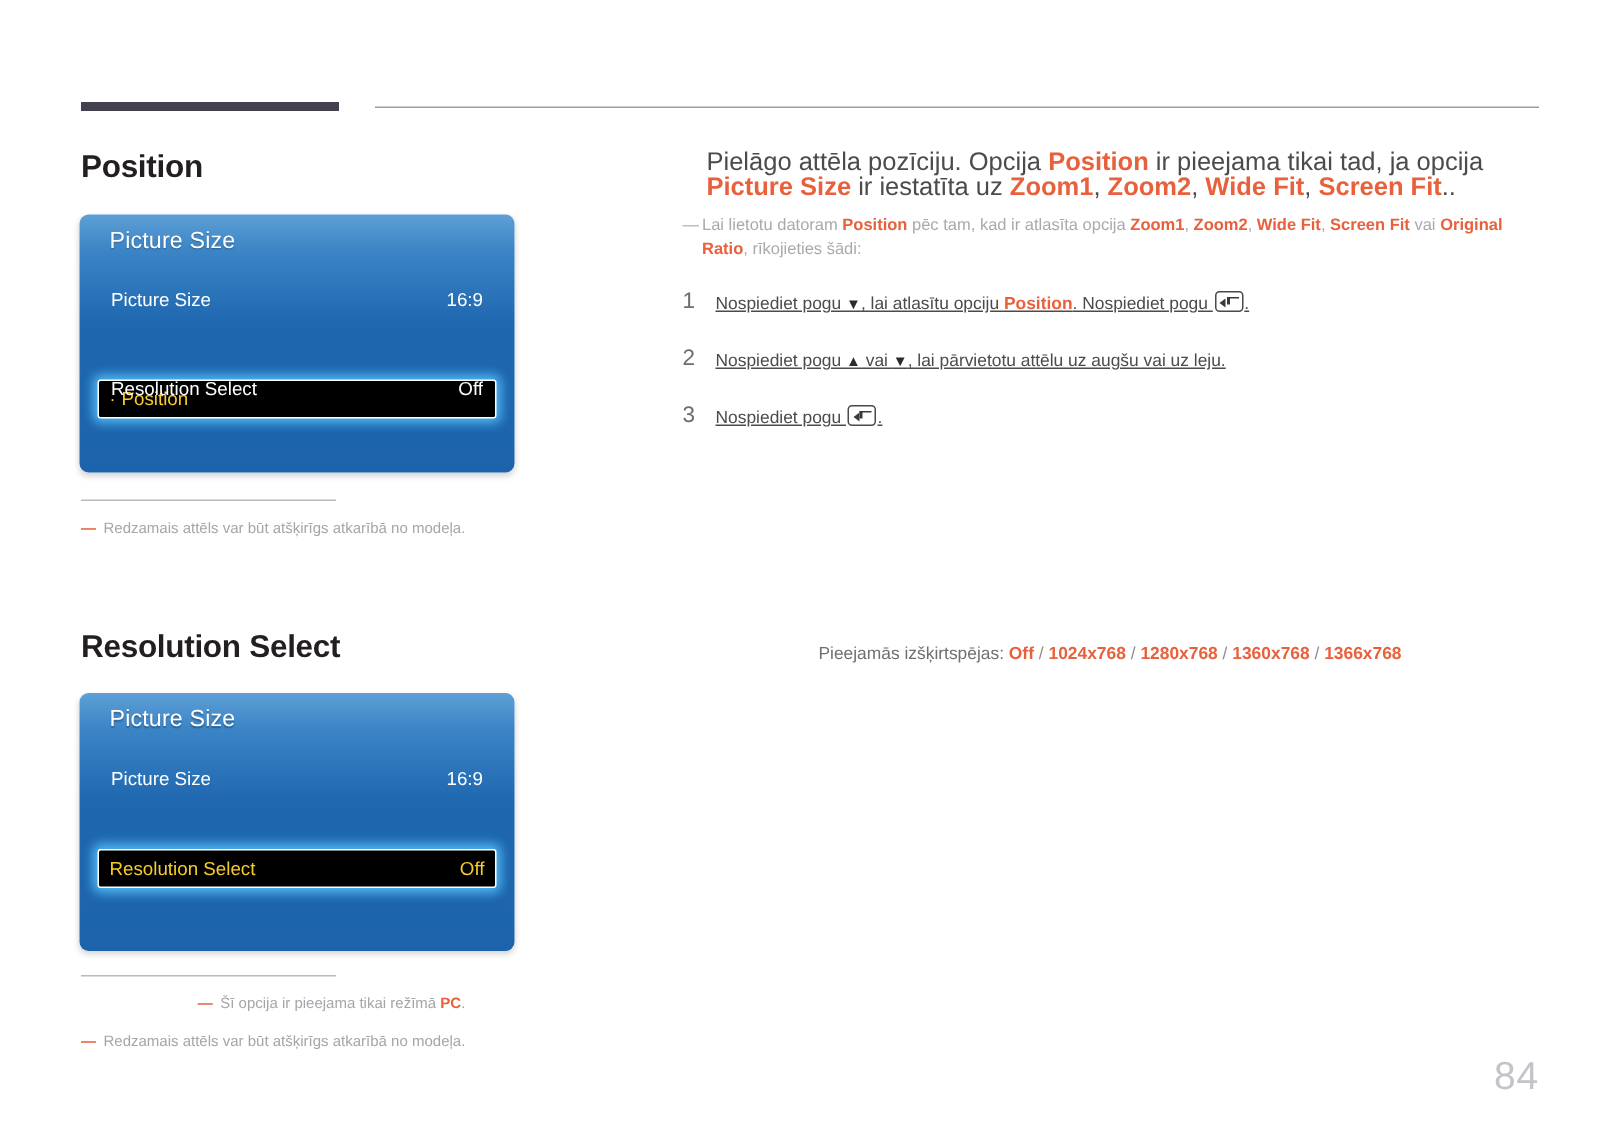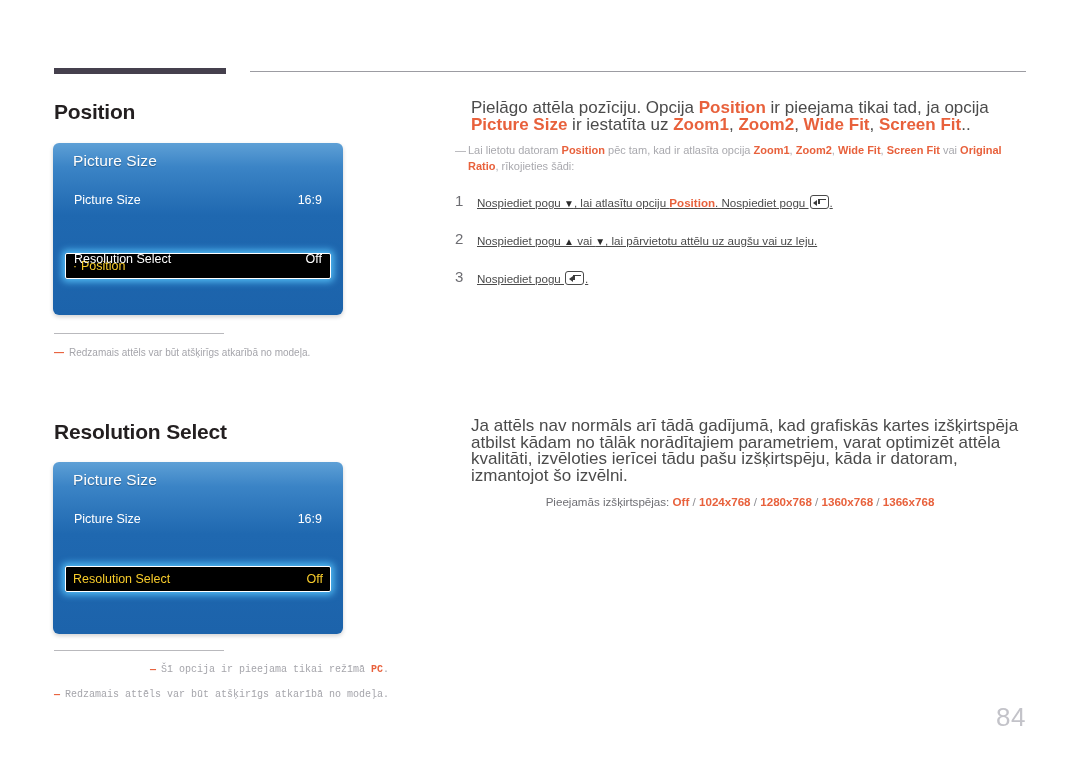--- a/index.html
+++ b/index.html
@@ -73,21 +73,21 @@
   
   .note-block{position:absolute;left:54px;}
   .note-rule{width:170px;height:1px;background:#b9b9bd;margin-bottom:11px;}
   .note-line{
     font-size:10px;color:#a5a5ab;line-height:16px;
     margin-bottom:9px;white-space:nowrap;text-align:right;
   }
   .note-line .dash{color:#e8613c;margin-right:5px;font-weight:bold;}
   .note-line b{color:#e8613c;font-weight:bold;}
   #notes-1{top:333px;}
-  #notes-2{top:650px;font-family:Liberation Mono, monospace;}
+  #notes-2{top:650px;}
 
   
   .rcol{position:absolute;left:455px;width:570px;}
   #rcol-1{top:100px;}
   #rcol-2{top:418px;}
 
   .body-p{
     font-size:17px;line-height:16.5px;color:#4b4b4b;
     margin:0 0 4px 16px;
   }
@@ -240,19 +240,18 @@
   <div class="note-rule"></div>
   <div class="note-line">
     <span class="dash">―</span><span>Šī opcija ir pieejama tikai režīmā </span><b>PC</b><span>.</span>
   </div>
   <div class="note-line">
     <span class="dash">―</span><span>Redzamais attēls var būt atšķirīgs atkarībā no modeļa.</span>
   </div>
 </div>
 
 <div class="rcol" id="rcol-2">
-  <p class="body-p">Ja attēls nav normāls arī tādā gadījumā, kad grafiskās kartes izšķirtspēja atbilst kādam no tālāk norādītajiem parametriem, varat optimizēt attēla kvalitāti, izvēloties ierīcei tādu pašu izšķirtspēju, kāda ir datoram, izmantojot šo izvēlni.</p>
   <div class="res-list">
     <span>Pieejamās izšķirtspējas: </span><span id="res-values"><b>Off</b><span class="sep"> / </span><b>1024x768</b><span class="sep"> / </span><b>1280x768</b><span class="sep"> / </span><b>1360x768</b><span class="sep"> / </span><b>1366x768</b></span>
   </div>
 </div>
 
 <div class="pageno">84</div>
 
 </body></html>

